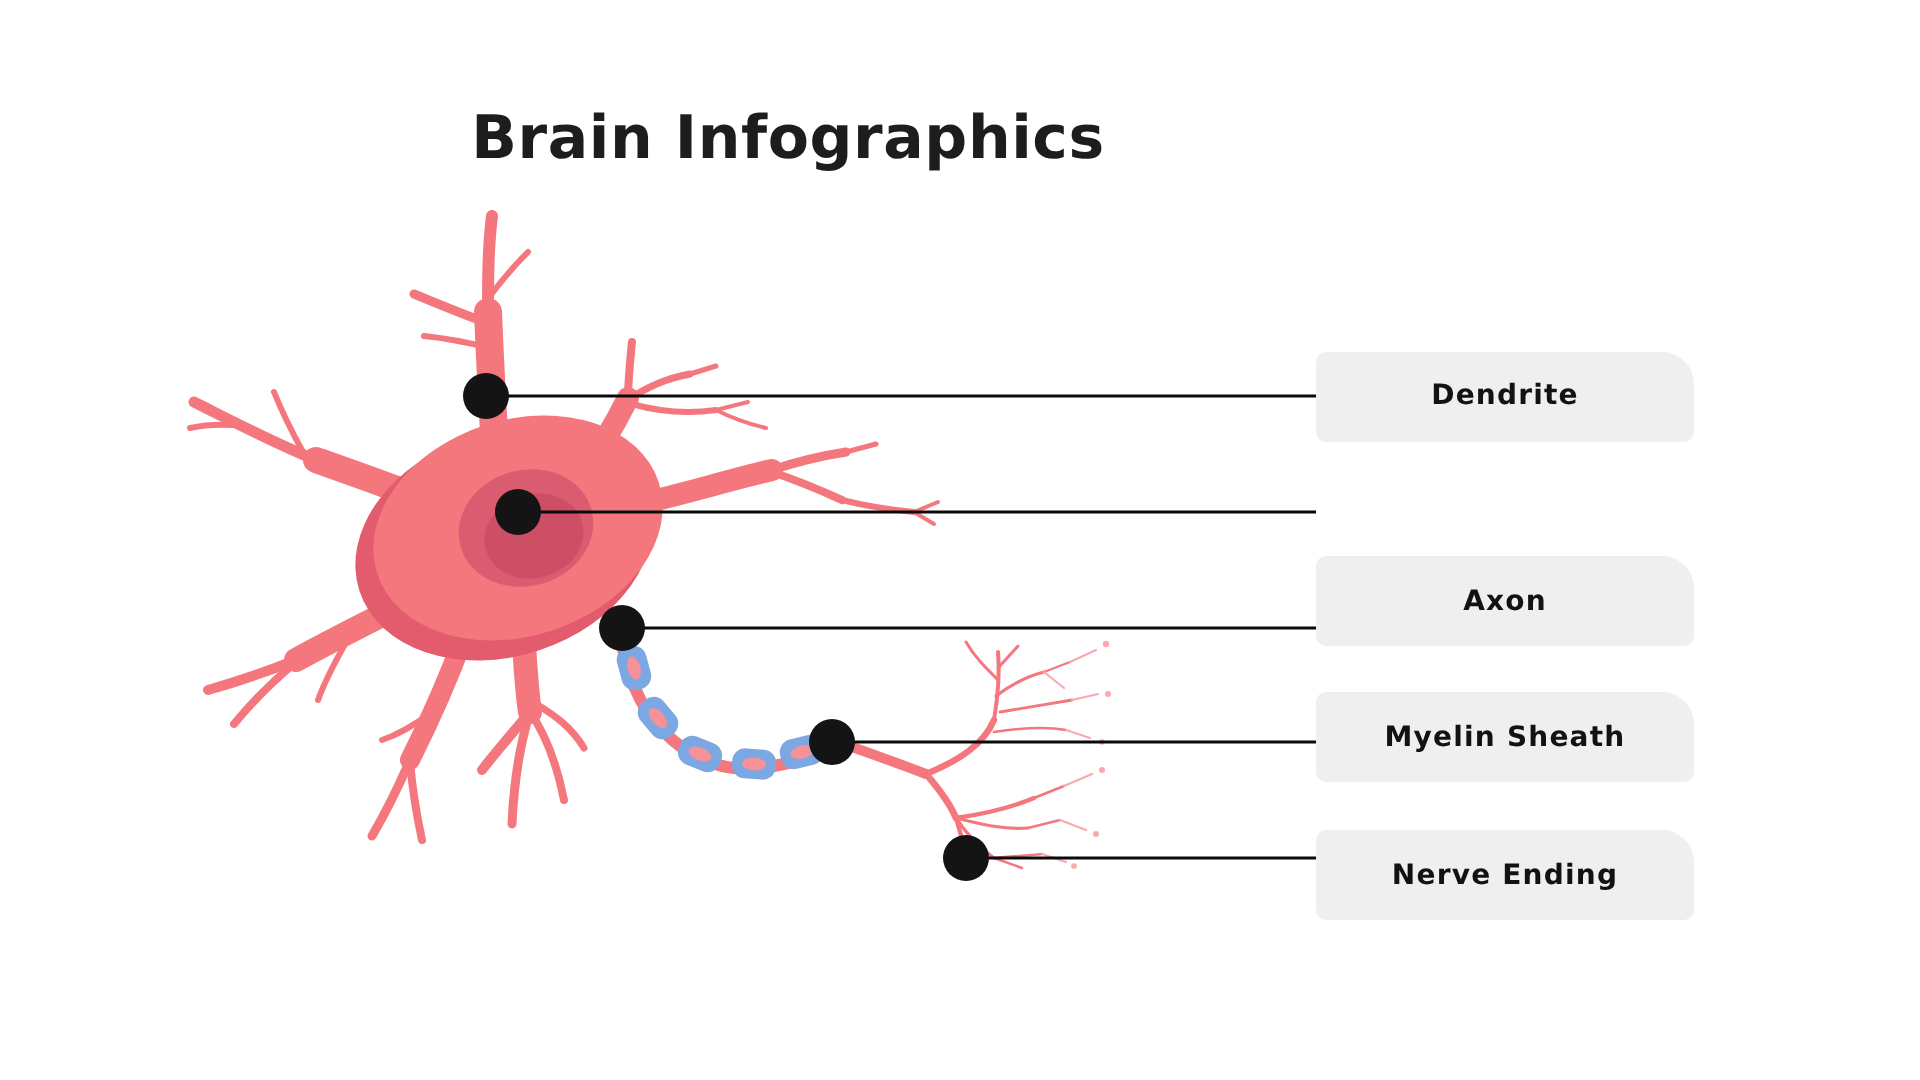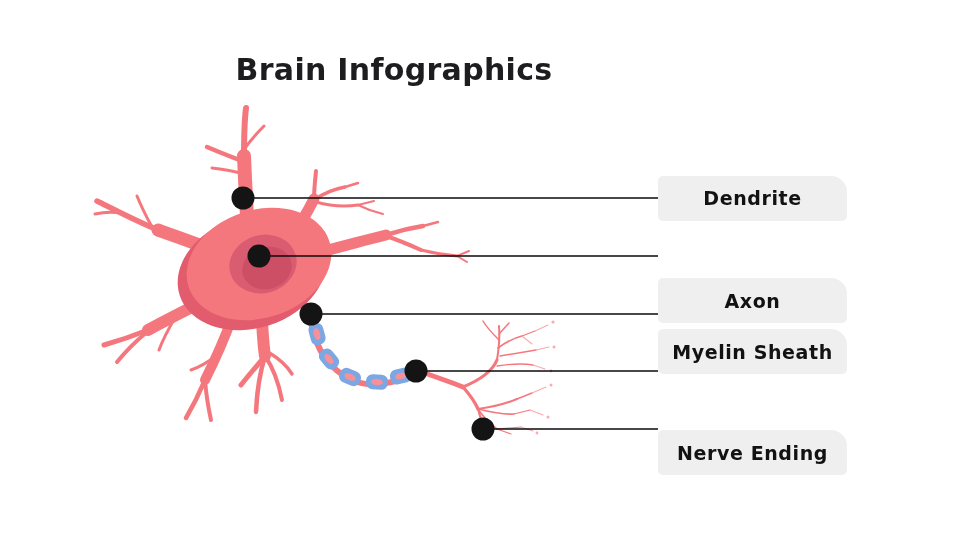--- a/index.html
+++ b/index.html
@@ -37,21 +37,21 @@
     left: 658px;
     width: 189px;
     height: 45px;
     background: #efeff0;
     border-radius: 5px 16px 5px 5px;
     display: flex;
     align-items: center;
     justify-content: center;
   }
   .callout-label {
-    font-size: 19px;
+    font-size: 14px;
     font-weight: bold;
     letter-spacing: 0.6px;
     color: #121212;
     white-space: nowrap;
   }
 </style>
 </head>
 <body>
 
 <div class="slide">
@@ -194,20 +194,20 @@
       <line x1="483" y1="429" x2="658" y2="429" stroke="#0a0a0a" stroke-width="1.6"></line>
       <circle cx="483" cy="429" r="11.5" fill="#141414"></circle>
     </svg>
 
   <div class="callout" style="top: 175.5px;">
     <span class="callout-label">Dendrite</span>
   </div>
   <div class="callout" style="top: 278px;">
     <span class="callout-label">Axon</span>
   </div>
-  <div class="callout" style="top: 329px;">
+  <div class="callout" style="top: 346px;">
     <span class="callout-label">Myelin Sheath</span>
   </div>
-  <div class="callout" style="top: 430px;">
+  <div class="callout" style="top: 415px;">
     <span class="callout-label">Nerve Ending</span>
   </div>
 
 </div>
 
 </body></html>

